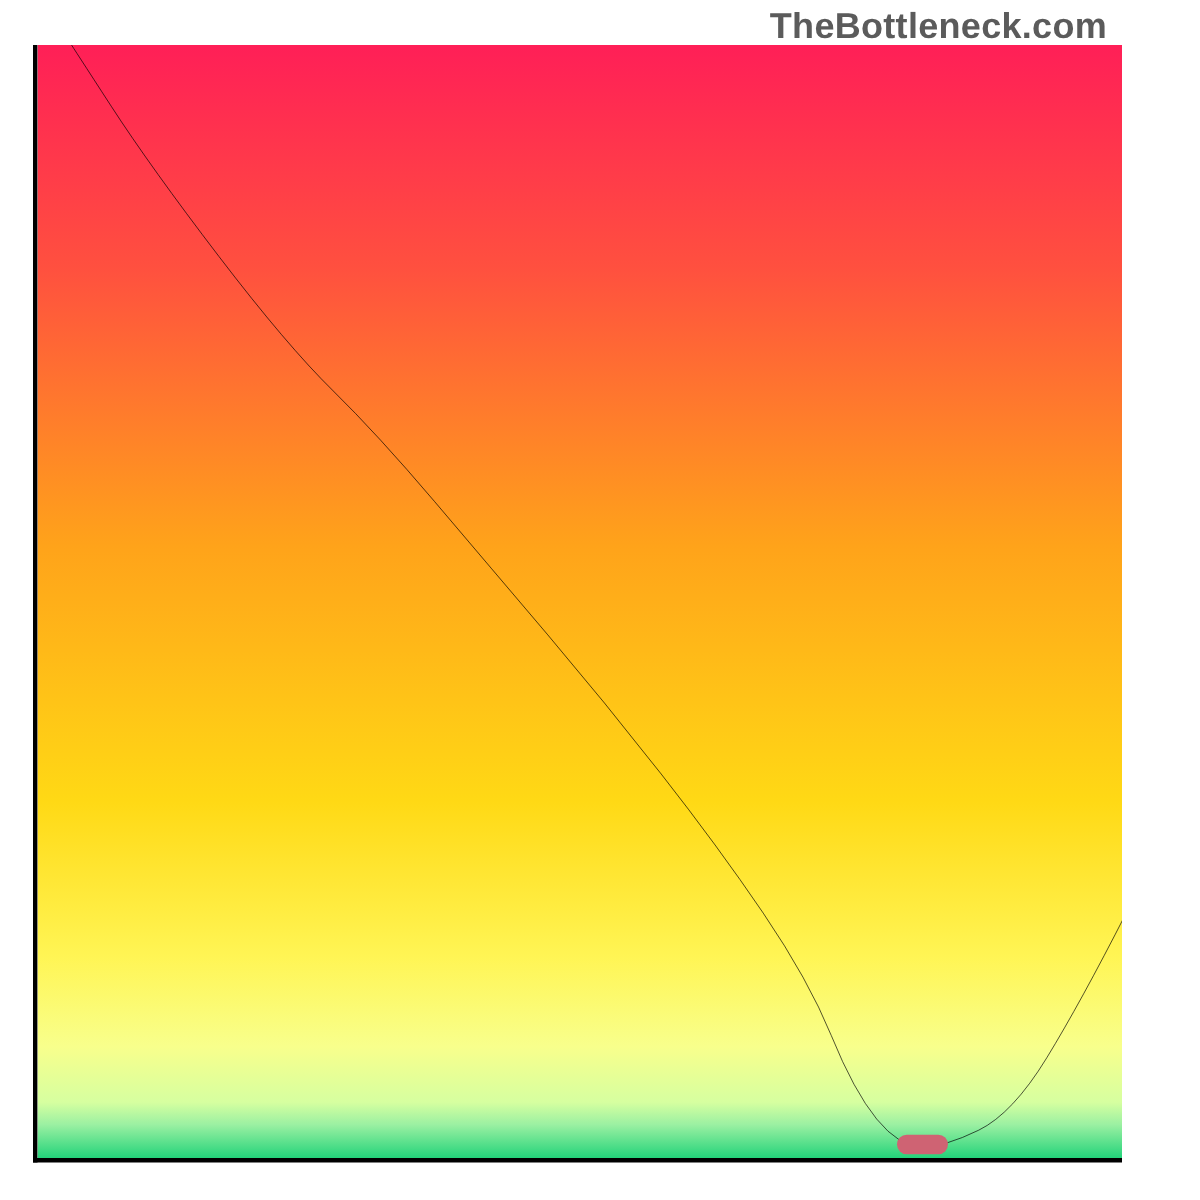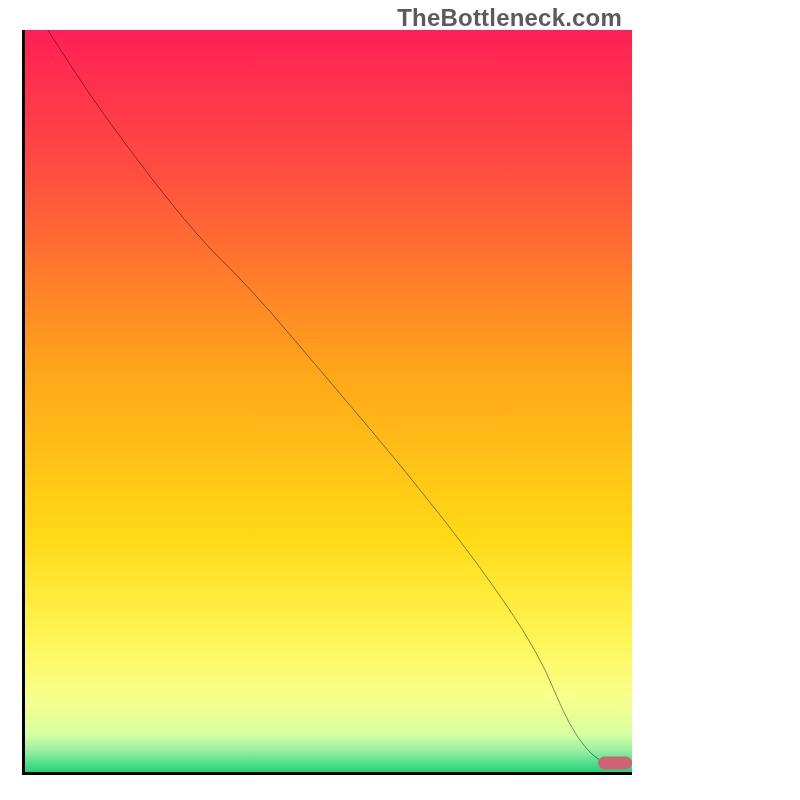--- a/index.html
+++ b/index.html
@@ -5,21 +5,21 @@
   html, body {
     margin: 0;
     padding: 0;
     width: 800px;
     height: 800px;
     background: #ffffff;
     font-family: Arial, Helvetica, sans-serif;
   }
   .stage {
     position: relative;
-    width: 632px;
+    width: 748px;
     height: 800px;
     overflow: hidden;
   }
   .watermark {
     position: absolute;
     top: 4px;
     right: 10px;
     font-size: 24px;
     font-weight: 600;
     color: #5b5b5b;

